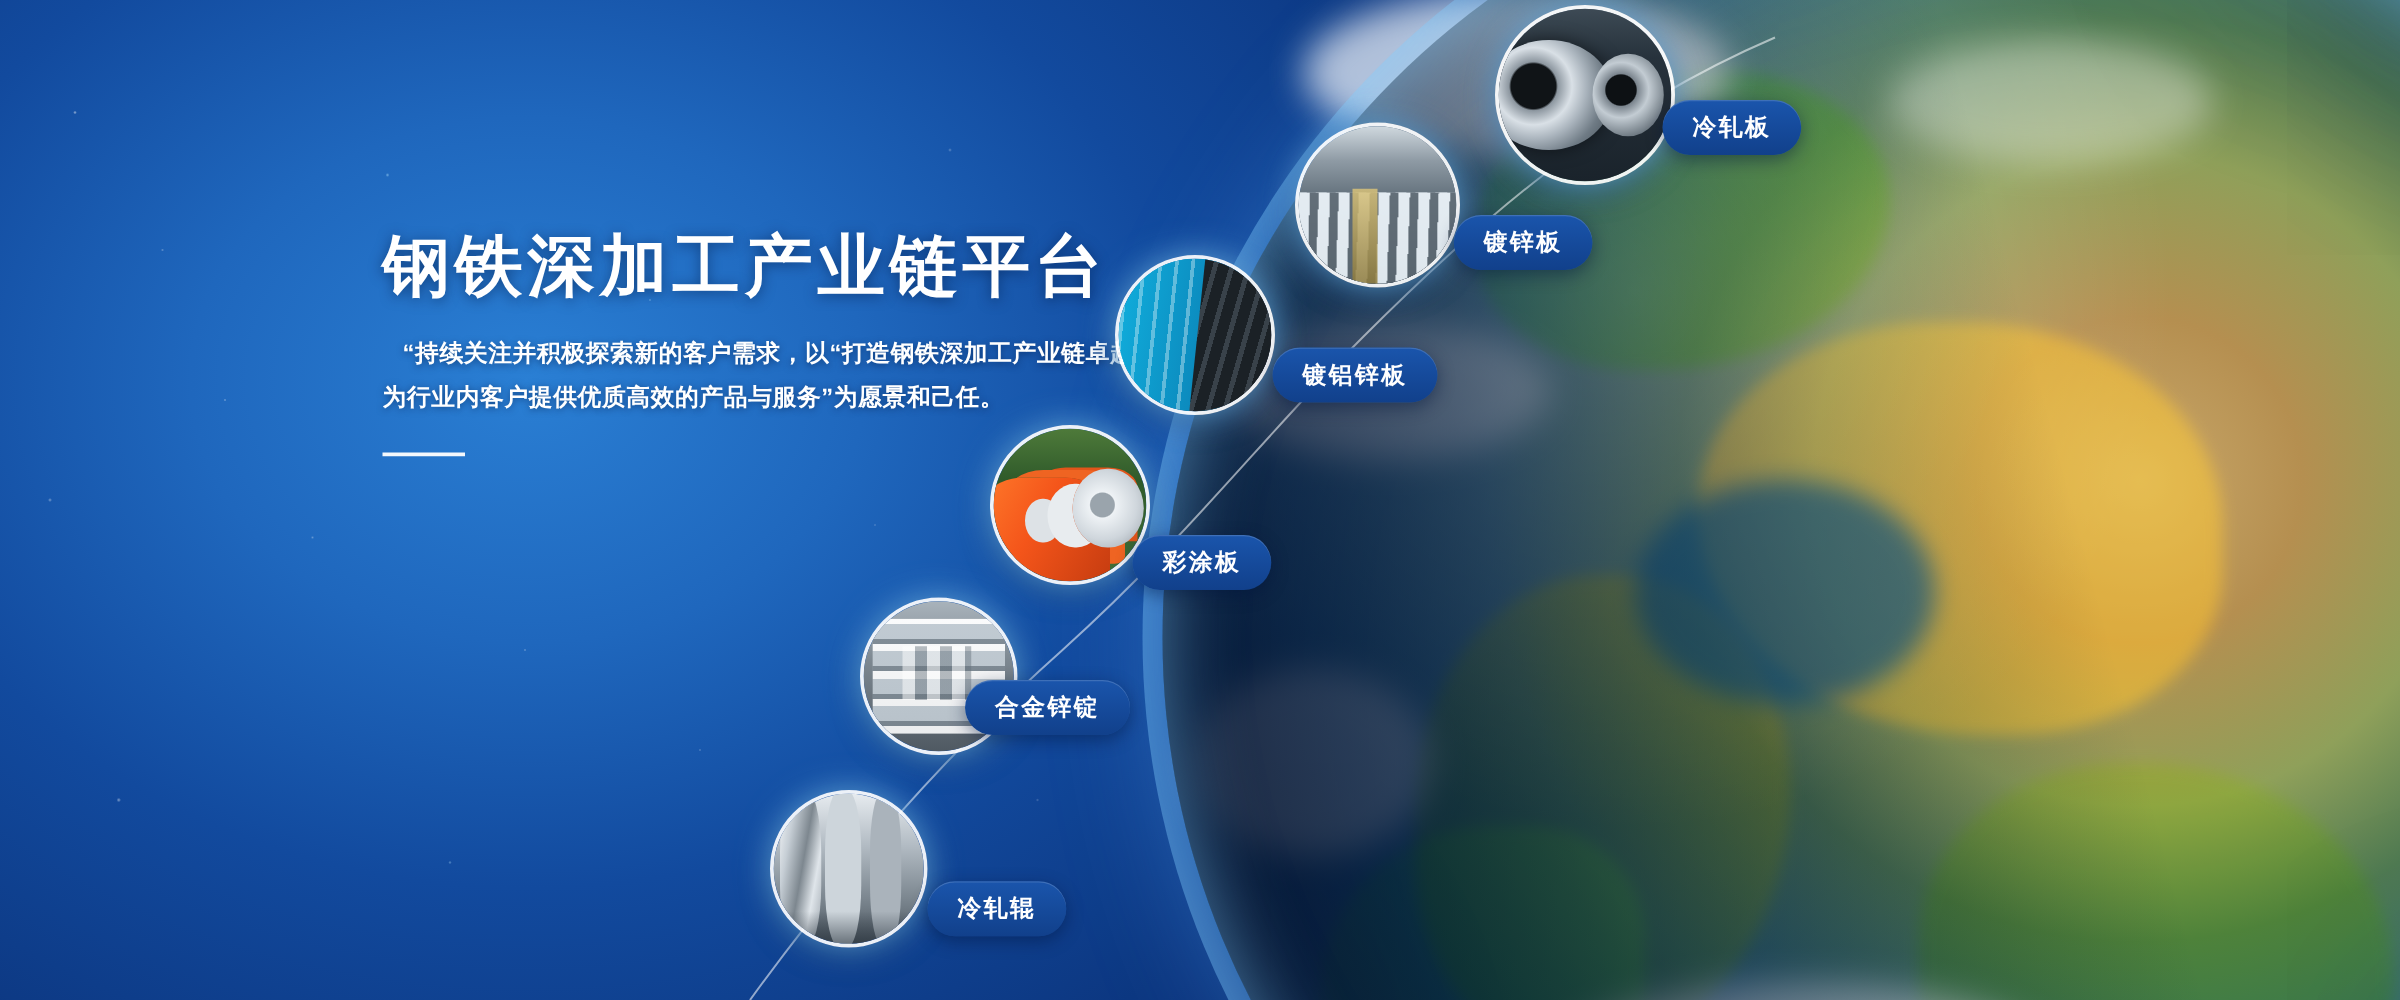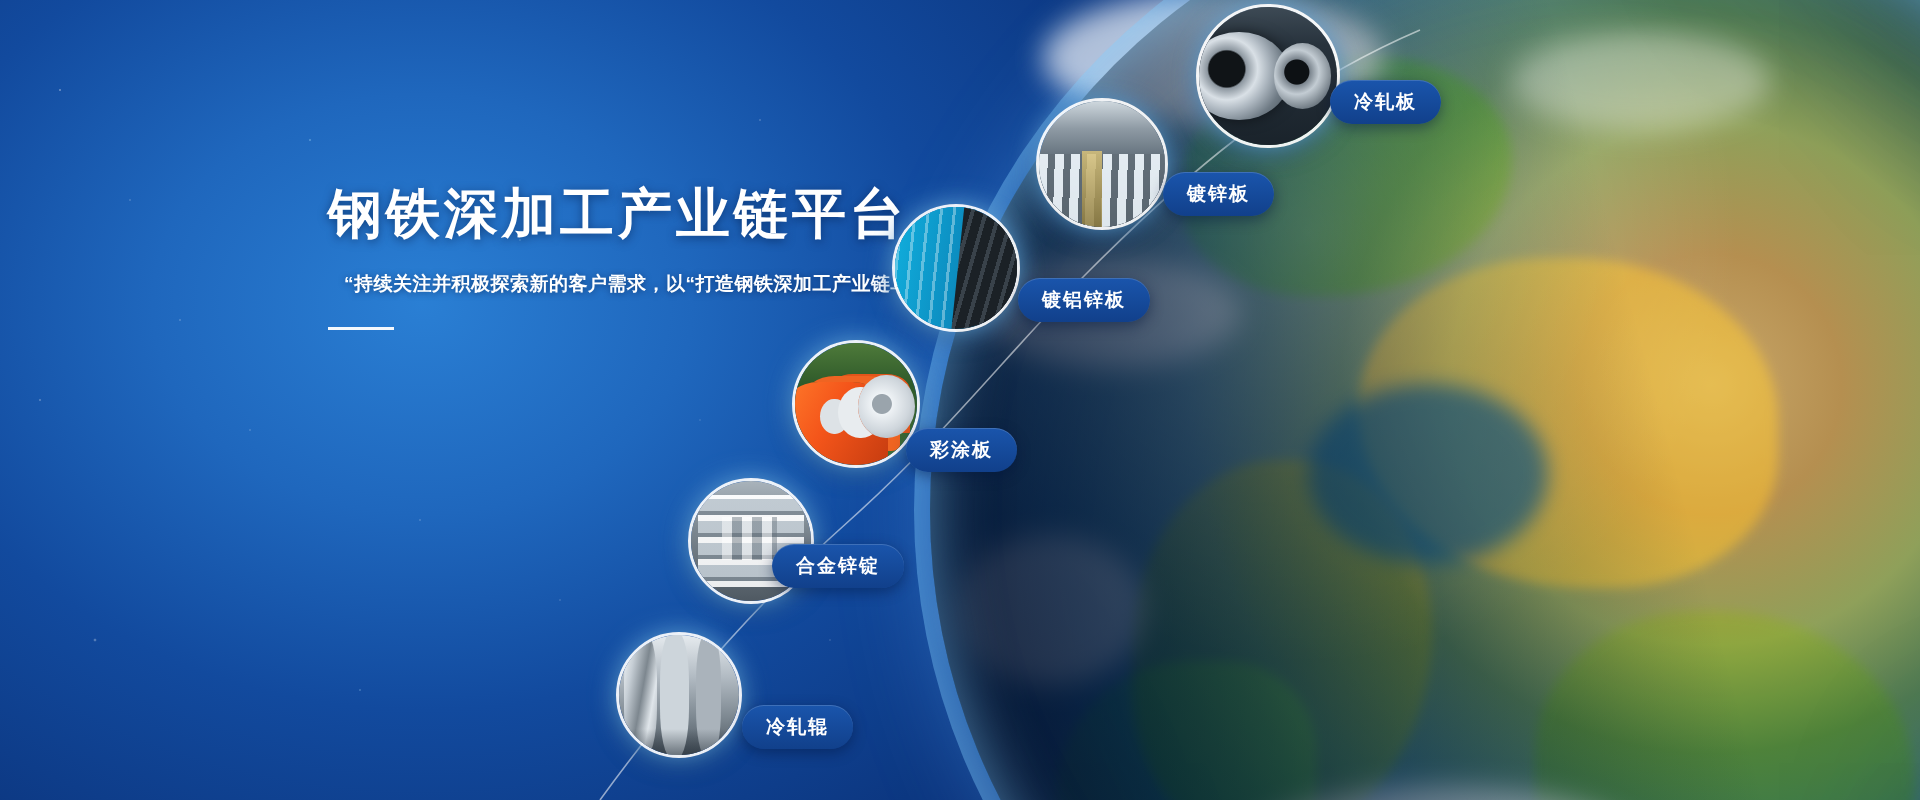--- a/index.html
+++ b/index.html
@@ -89,21 +89,20 @@
   }
 
   
   .connector { position:absolute; inset:0; pointer-events:none; }
 
   
   .headline {
     position:absolute;
     left:306px; top:182px;
     width:620px;
-    margin-left:22px;
   }
   .title {
     font-size:54px;
     font-weight:bold;
     color:#ffffff;
     letter-spacing:4px;
     line-height:1.15;
     text-shadow:0 2px 10px rgba(0,25,70,.55);
     white-space:nowrap;
   }
@@ -265,20 +264,21 @@
   </div>
 
   <svg class="connector" viewBox="0 0 1920 800" preserveAspectRatio="none">
     <path d="M 600 800 C 680 690, 760 600, 850 520 C 950 430, 1010 350, 1090 270 C 1180 180, 1280 90, 1420 30" fill="none" stroke="rgba(255,255,255,0.55)" stroke-width="1.6"></path>
   </svg>
 
   <div class="headline">
     <div class="title">钢铁深加工产业链平台</div>
     <div class="subtitle">
       <span class="sub-line indent">“持续关注并积极探索新的客户需求，以“打造钢铁深加工产业链卓越平台，</span>
+      <span class="sub-line">为行业内客户提供优质高效的产品与服务”为愿景和己任。</span>
     </div>
     <div class="rule"></div>
   </div>
 
   <div class="node">
     <div class="thumb" style="left:1196px; top:4px; width:144px; height:144px;">
       <div class="thumb-inner art-coils"></div>
     </div>
     <div class="pill" style="left:1330px; top:80px;font-family:Liberation Serif, serif;">
       <span>冷轧板</span>

